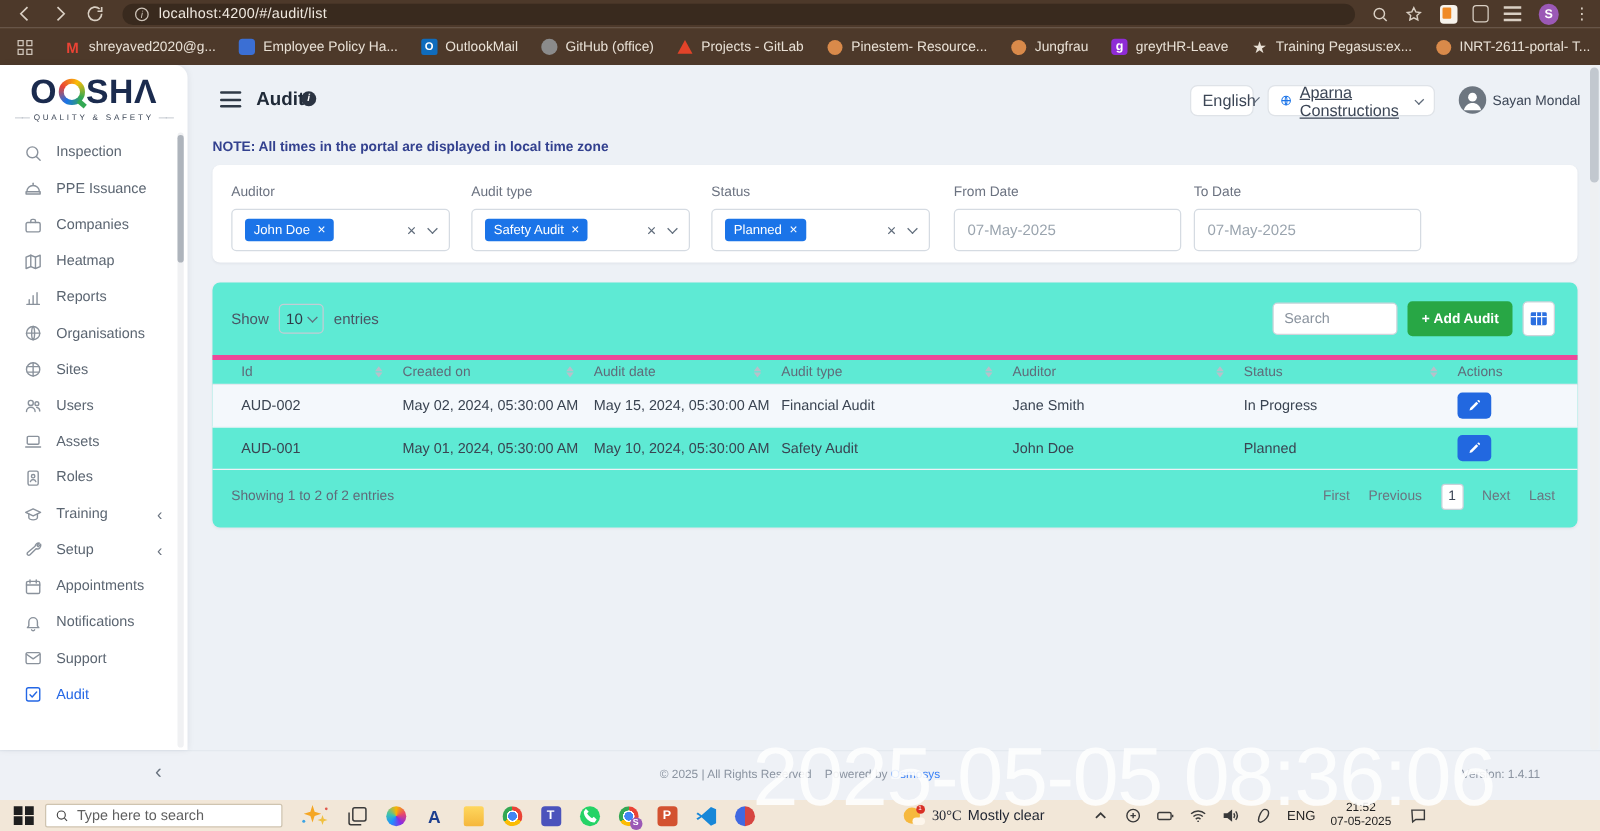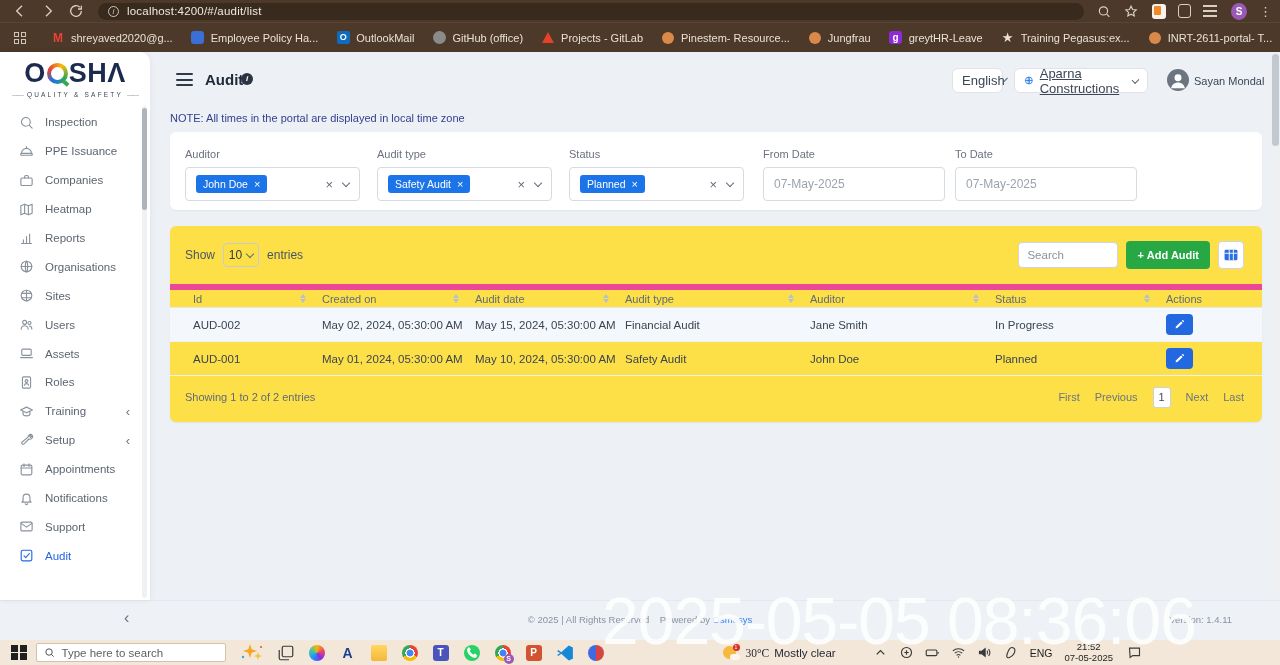--- a/index.html
+++ b/index.html
@@ -66,52 +66,52 @@
   .pill { position:absolute; top:68px; height:25px; background:#fff; border:1px solid #dfe3e8; border-radius:6px; display:flex; align-items:center; padding:0 9px; font-size:13px; color:#3c4656; cursor:pointer; }
   #lang-pill { left:952px; width:51px; }
   #company-pill { left:1014px; width:134px;text-decoration:underline; }
   #company-pill .g-ic { width:13px; height:13px; color:#1a73e8; margin-right:6px; }
   #company-pill .g-ic svg{width:100%;height:100%;}
   .chev { width:6px; height:6px; border-right:1.5px solid #5f6b7a; border-bottom:1.5px solid #5f6b7a; transform:rotate(45deg); margin-left:auto; margin-bottom:2px; }
   #avatar { position:absolute; left:1167px; top:69px; width:22px; height:22px; border-radius:50%; background:#6d7680; overflow:hidden; }
   #avatar svg{ width:100%; height:100%; }
   #user-name { position:absolute; left:1194px; top:75px; font-size:11px; color:#3c4656; }
 
-  #note-text { position:absolute; left:170px; top:112px; font-size:11px; color:#33418f; }
+  #note-text { position:absolute; left:170px; top:112px; font-size:11px; color:#33418f;font-weight:bold; }
 
   
   #filter-card { position:absolute; left:170px; top:132px; width:1092px; height:78px; background:#fff; border-radius:6px; box-shadow:0 1px 2px rgba(16,24,40,.05); }
   .fcol { position:absolute; top:16px; }
   .fcol .flabel { font-size:11px; color:#6b7280; margin-bottom:7px; }
   .fbox { height:34px; border:1px solid #d5dbe2; border-radius:4px; background:#fff; display:flex; align-items:center; padding:0 10px; }
   .fbox.msel { width:175px; }
   .fbox.fdate { width:182px; color:#9aa4ae; font-size:12px; }
   .tag { background:#1b74e8; color:#fff; font-size:10.5px; border-radius:3px; padding:3px 7px; display:flex; align-items:center; white-space:nowrap; }
   .tag .tag-x { margin-left:6px; font-size:11px; cursor:pointer; }
   .clear-x { margin-left:auto; color:#5f6b7a; font-size:13px; cursor:pointer; }
   .fbox .chev { margin-left:10px; }
   #fcol-auditor { left:15px; } #fcol-type { left:207px; } #fcol-status { left:399px; }
   #fcol-from { left:593px; } #fcol-to { left:785px; }
   .fdate input { border:none; outline:none; width:100%; font-size:12px; color:#9aa4ae; font-family:inherit; background:transparent; }
 
   
-  #table-card { position:absolute; left:170px; top:226px; width:1092px; height:196px; background:#fde047; border-radius:6px; box-shadow:0 1px 2px rgba(16,24,40,.05); }
+  #table-card { position:absolute; left:170px; top:226px; width:1092px; height:196px; background:#5eead4; border-radius:6px; box-shadow:0 1px 2px rgba(16,24,40,.05); }
   #table-controls { display:flex; align-items:center; height:58px; padding:0 18px 0 15px; }
   #show-group { display:flex; align-items:center; font-size:12px; color:#4a5564; }
   #page-size { width:36px; height:24px; border:1px solid #c4ccd4; border-radius:4px; display:flex; align-items:center; justify-content:center; margin:0 8px; font-size:12px; color:#2f3a47; cursor:pointer; }
   #page-size .chev { margin-left:5px; }
   #controls-right { margin-left:auto; display:flex; align-items:center; gap:8px; }
   #search-input { width:100px; height:26px; border:1px solid #ced4da; border-radius:4px; padding:0 8px; font-size:11.5px; color:#3c4656; font-family:inherit; outline:none; }
   #search-input::placeholder { color:#8a939e; }
   #add-audit-btn { height:28px; background:#28a745; border:none; border-radius:4px; color:#fff; font-size:11px; font-weight:bold; padding:0 11px; display:flex; align-items:center; gap:3px; cursor:pointer; font-family:inherit; }
   #col-btn { width:26px; height:28px; background:#fff; border:1px solid #ced4da; border-radius:4px; display:flex; align-items:center; justify-content:center; cursor:pointer; }
   #col-btn svg { width:14px; height:12px; }
 
   .tgrid { display:grid; grid-template-columns:129px 153px 150px 185px 185px 171px 1fr; align-items:center; padding-left:23px; }
-  #table-head { height:24px; border-top:6px solid #ec4899; border-bottom:1px solid #e4e9ef; }
+  #table-head { height:24px; border-top:4px solid #ec4899; border-bottom:1px solid #e4e9ef; }
   #table-head .th { font-size:11px; color:#5f6b7a; display:flex; align-items:center; padding-right:16px; }
   .sort { margin-left:auto; display:flex; flex-direction:column; gap:1px; }
   .sort i { display:block; width:0; height:0; border-left:3.5px solid transparent; border-right:3.5px solid transparent; }
   .sort .up { border-bottom:4px solid #b7c0ca; }
   .sort .dn { border-top:4px solid #b7c0ca; }
   .trow { height:34px; font-size:11.5px; color:#3a4452; border-bottom:1px solid #eef2f6; }
   .trow.alt { background:#f4f8fc; }
   .edit-btn { width:27px; height:21px; background:#2268e0; border:none; border-radius:4px; display:flex; align-items:center; justify-content:center; cursor:pointer; }
   .edit-btn svg { width:11px; height:11px; }
   #table-foot { display:flex; align-items:center; padding:0 18px 0 15px; height:42px; }

